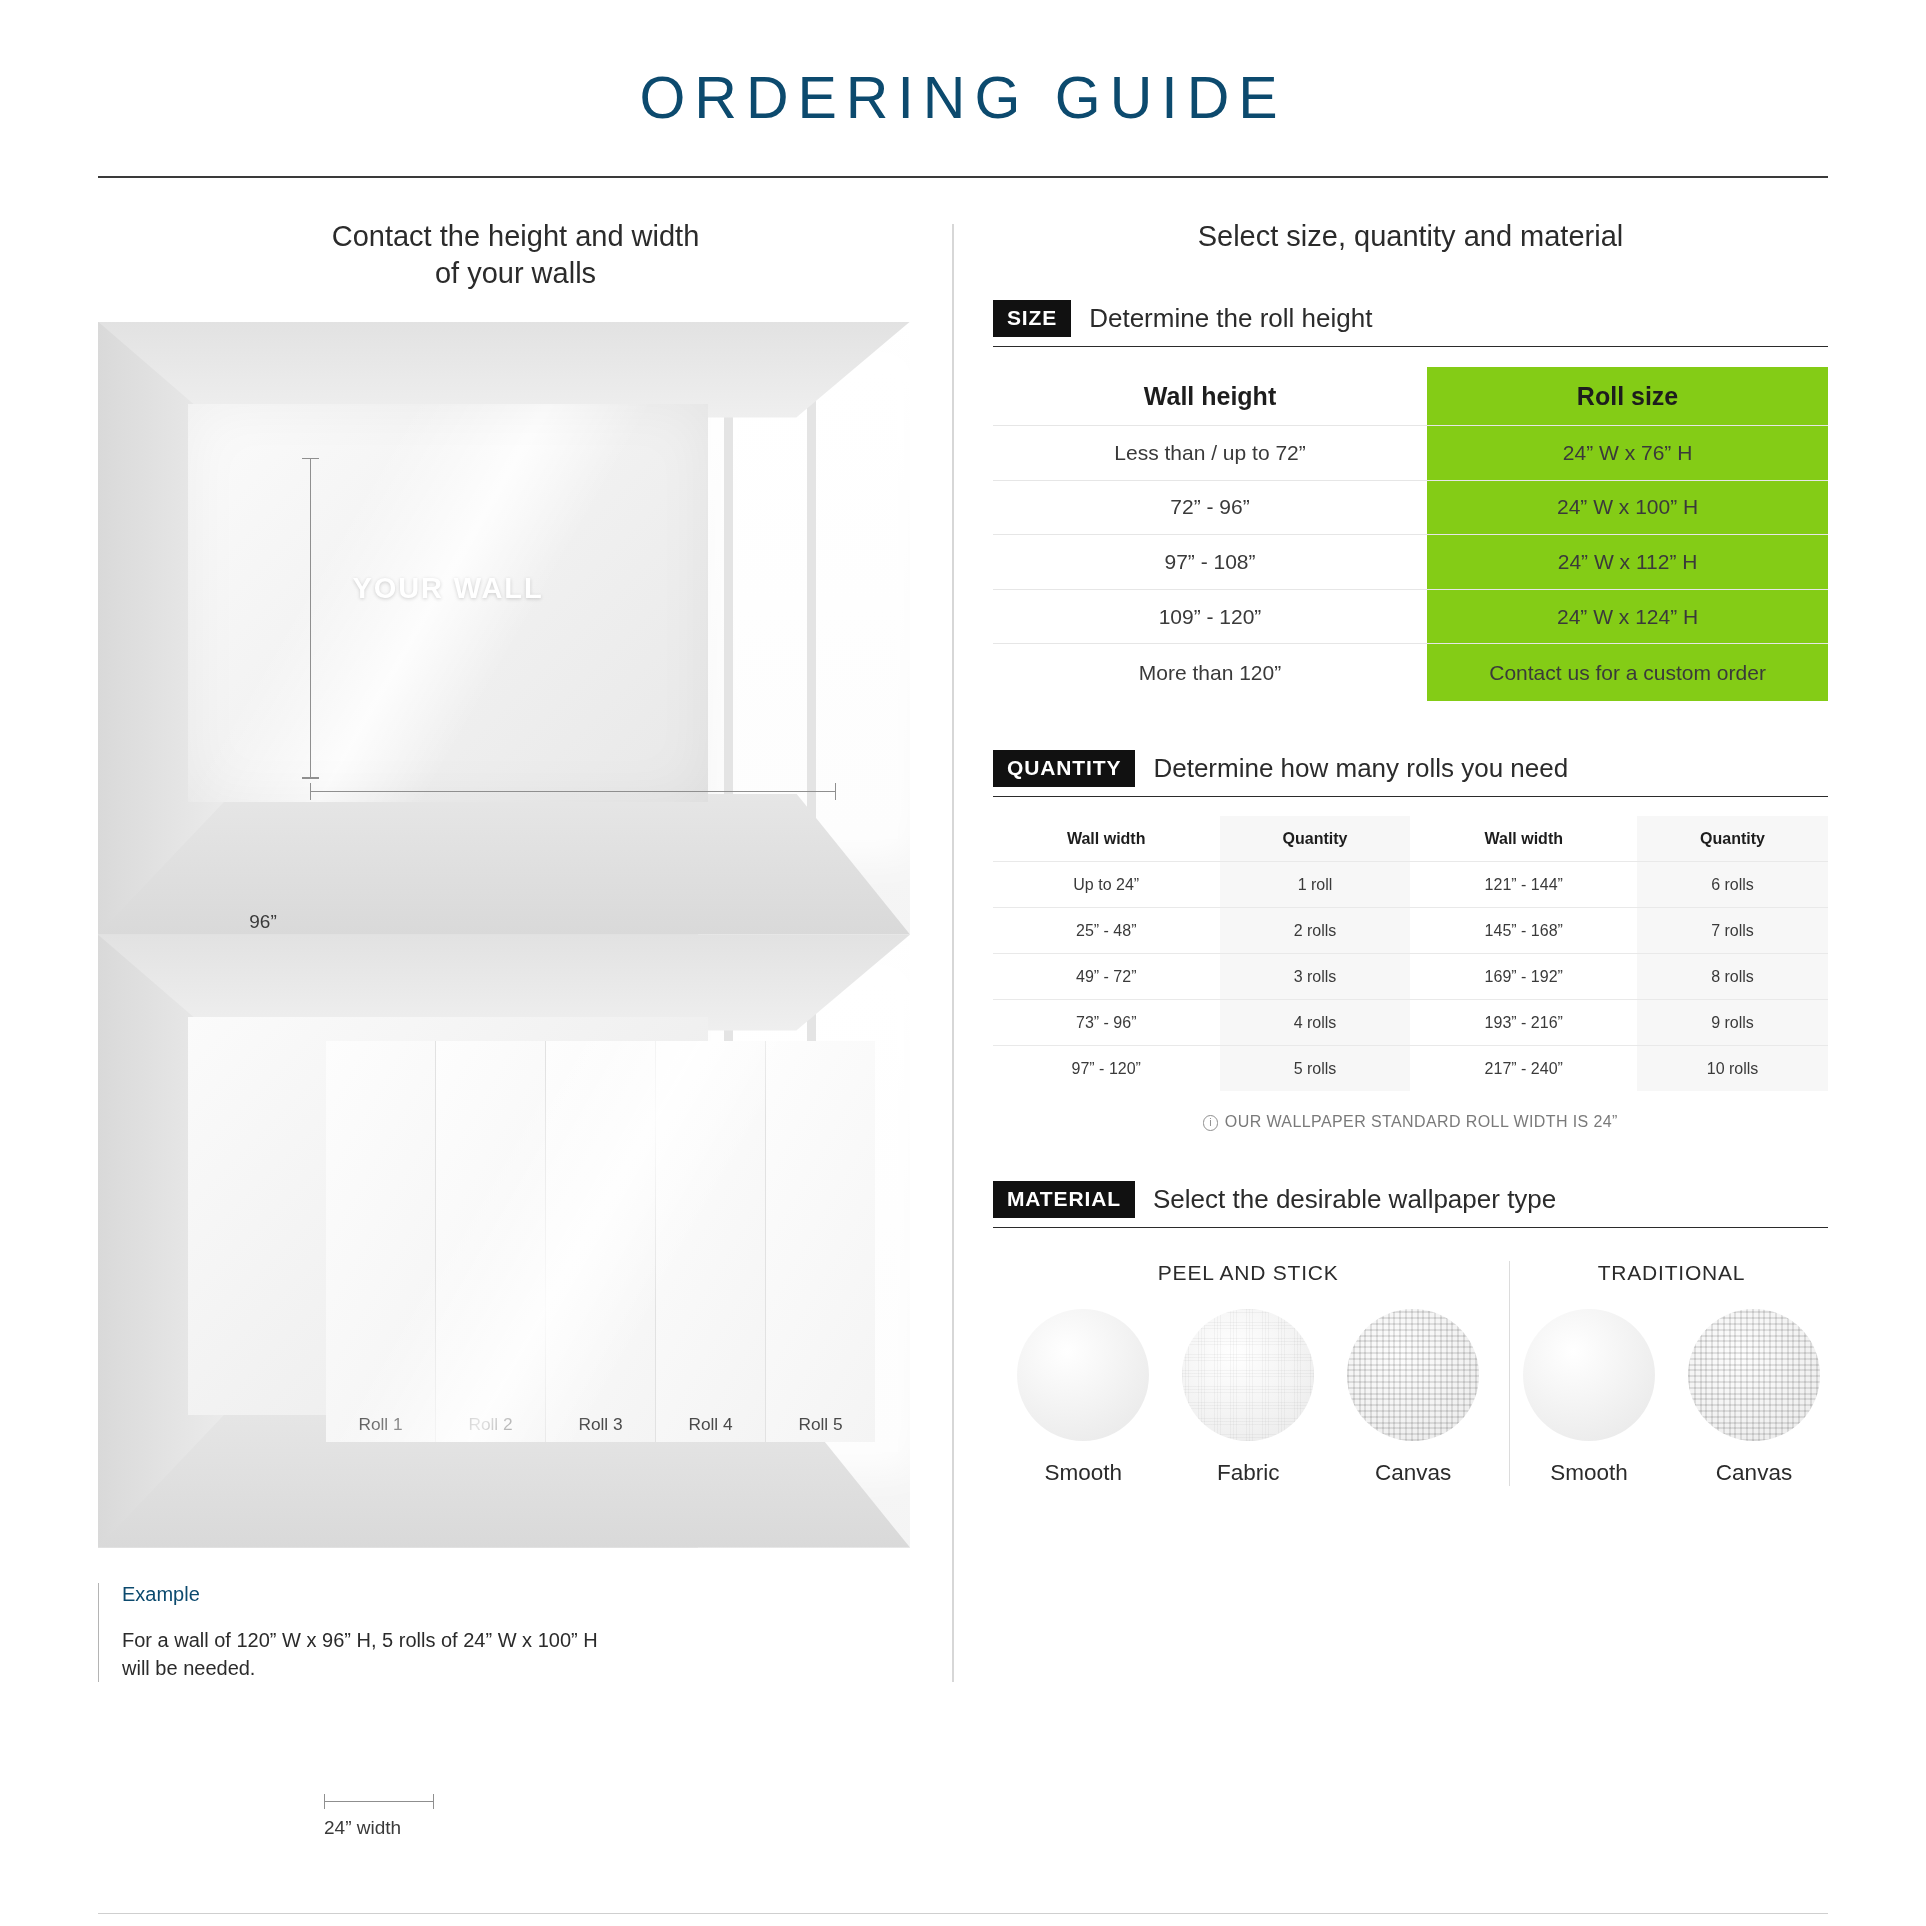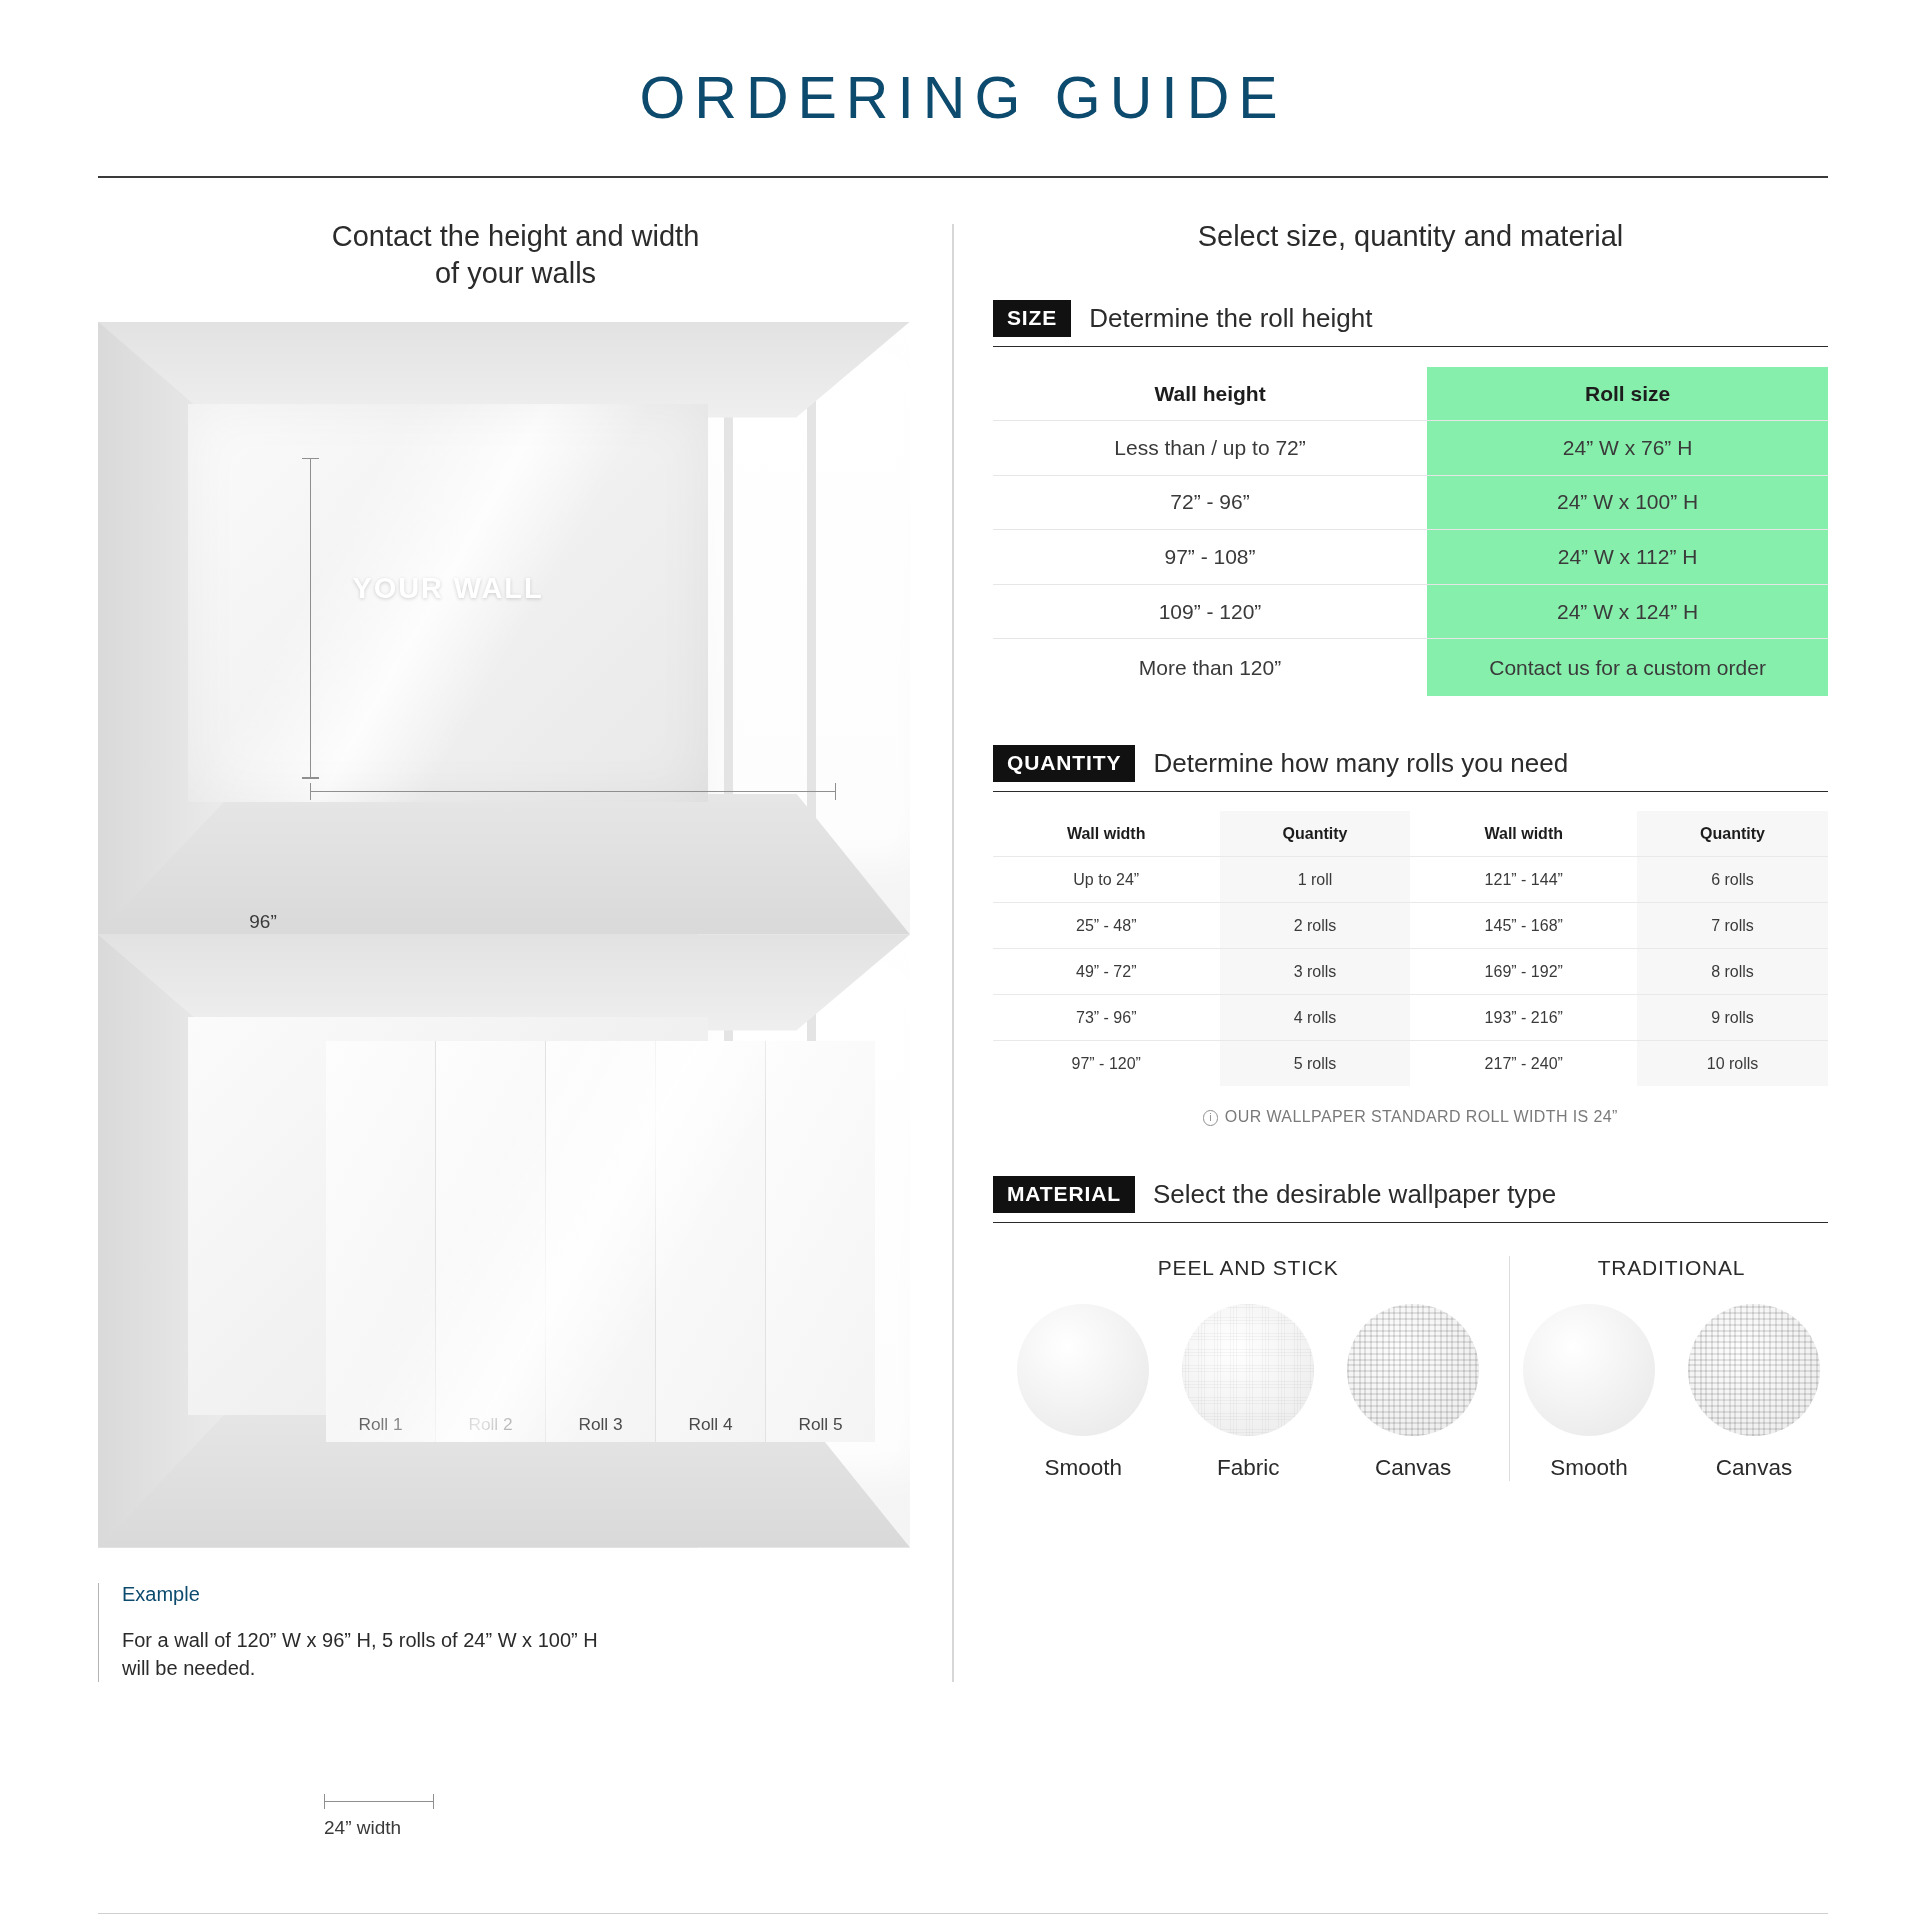--- a/index.html
+++ b/index.html
@@ -197,22 +197,22 @@
   }
   .section-sub { font-size: 26px; color: #2b2b2b; font-weight: 400; }
 
   table { border-collapse: collapse; width: 100%; }
   .tbl-size { margin-top: 20.5px; }
   .tbl-size th, .tbl-size td {
     text-align: center; padding: 14.8px 5.1px;
     font-size: 21px; font-weight: 400; color: #3a3a3a;
     border-bottom: 0.6px solid #e6e6e6;
   }
-  .tbl-size th { font-weight: 700; color: #1d1d1d; font-size: 21px; padding-bottom: 14px; }
-  .tbl-size td.shade, .tbl-size th.shade { background: #86efac; }
+  .tbl-size th { font-weight: 700; color: #1d1d1d; font-size: 25px; padding-bottom: 14px; }
+  .tbl-size td.shade, .tbl-size th.shade { background: #84cc16; }
   .tbl-size tr:last-child td { border-bottom: none; }
   .sm { font-size: 18px; color: #6d6d6d; }
   .two-line { font-size: 18px; line-height: 1.3; color: #6d6d6d; }
 
   .tbl-qty { margin-top: 19px; }
   .tbl-qty th, .tbl-qty td {
     text-align: center; padding: 13.5px 3.9px;
     font-size: 16px; font-weight: 400; color: #3a3a3a;
     border-bottom: 0.6px solid #e9e9e9;
   }

